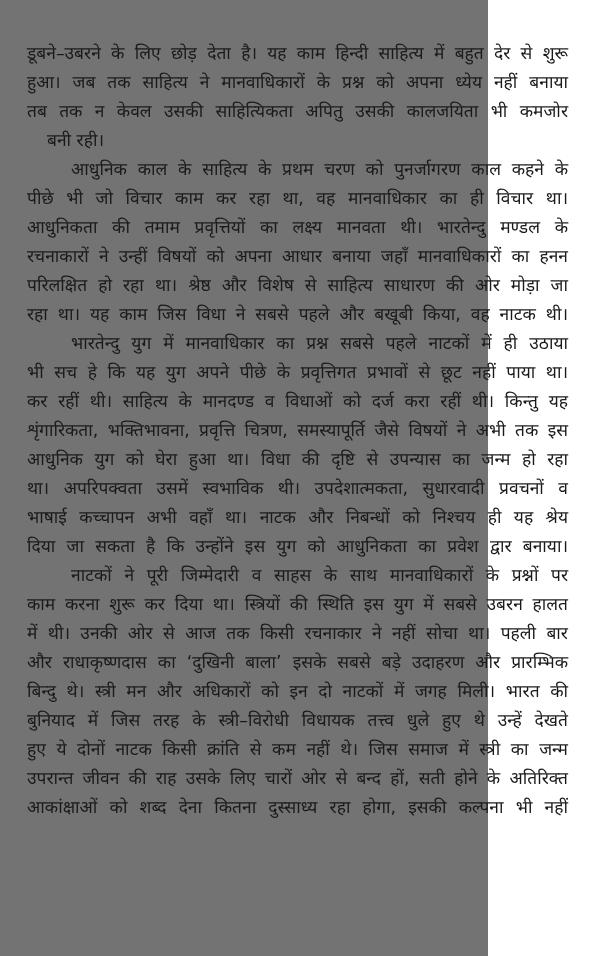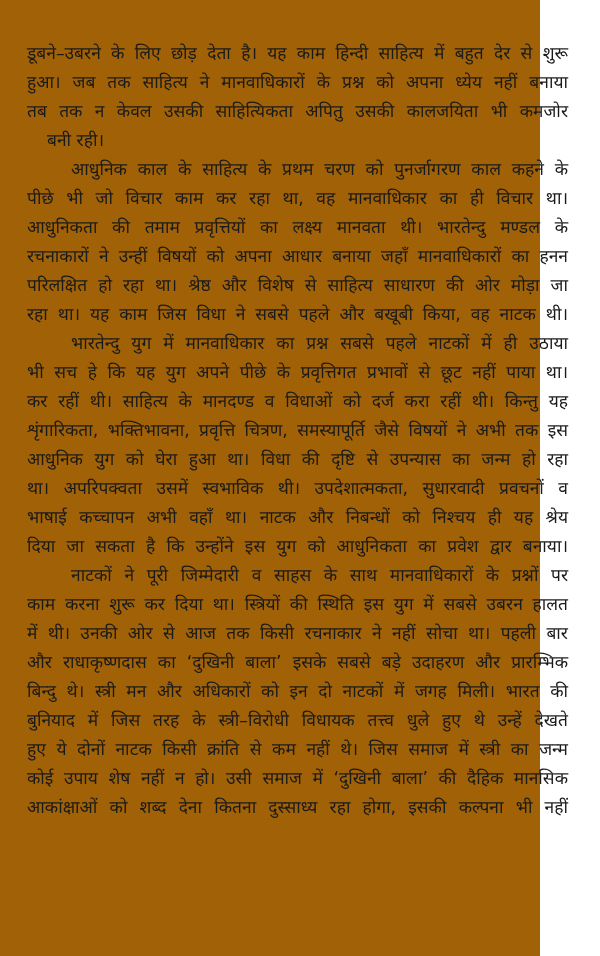--- a/index.html
+++ b/index.html
@@ -10,23 +10,23 @@
     body {
       width: 600px;
       height: 956px;
       overflow: hidden;
       position: relative;
     }
     .page {
       position: absolute;
       left: 0;
       top: 0;
-      width: 540px;
+      width: 488px;
       height: 956px;
-      background: #a16207;
+      background: #737373;
     }
     .text-block {
       position: absolute;
       left: 27px;
       top: 39px;
       width: 541px;
       font-family: "DejaVu Sans", sans-serif;
       font-size: 17.4px;
       color: #1a1a1a;
     }
@@ -81,18 +81,18 @@
     </div>
 
     <div>
       <span class="line indent">नाटकों ने पूरी जिम्मेदारी व साहस के साथ मानवाधिकारों के प्रश्नों पर</span>
       <span class="line">काम करना शुरू कर दिया था। स्त्रियों की स्थिति इस युग में सबसे उबरन हालत</span>
       <span class="line">में थी। उनकी ओर से आज तक किसी रचनाकार ने नहीं सोचा था। पहली बार</span>
       <span class="line">और राधाकृष्णदास का ‘दुखिनी बाला’ इसके सबसे बड़े उदाहरण और प्रारम्भिक</span>
       <span class="line">बिन्दु थे। स्त्री मन और अधिकारों को इन दो नाटकों में जगह मिली। भारत की</span>
       <span class="line">बुनियाद में जिस तरह के स्त्री–विरोधी विधायक तत्त्व धुले हुए थे उन्हें देखते</span>
       <span class="line">हुए ये दोनों नाटक किसी क्रांति से कम नहीं थे। जिस समाज में स्त्री का जन्म</span>
-      <span class="line">कोई उपाय शेष नहीं न हो। उसी समाज में ‘दुखिनी बाला’ की दैहिक मानसिक</span>
+      <span class="line">उपरान्त जीवन की राह उसके लिए चारों ओर से बन्द हों, सती होने के अतिरिक्त</span>
       <span class="line">आकांक्षाओं को शब्द देना कितना दुस्साध्य रहा होगा, इसकी कल्पना भी नहीं</span>
     </div>
 
   </div>
 </div>
 
 </body></html>

